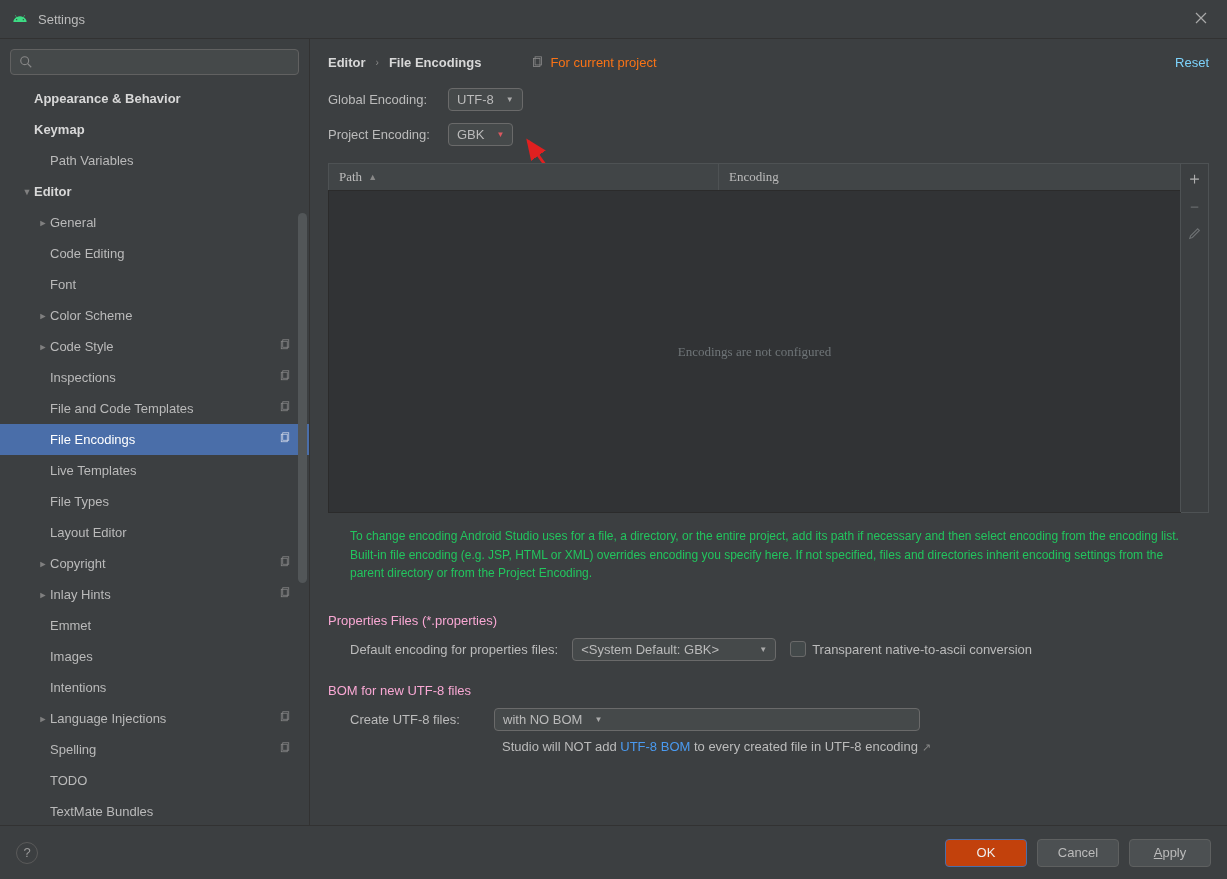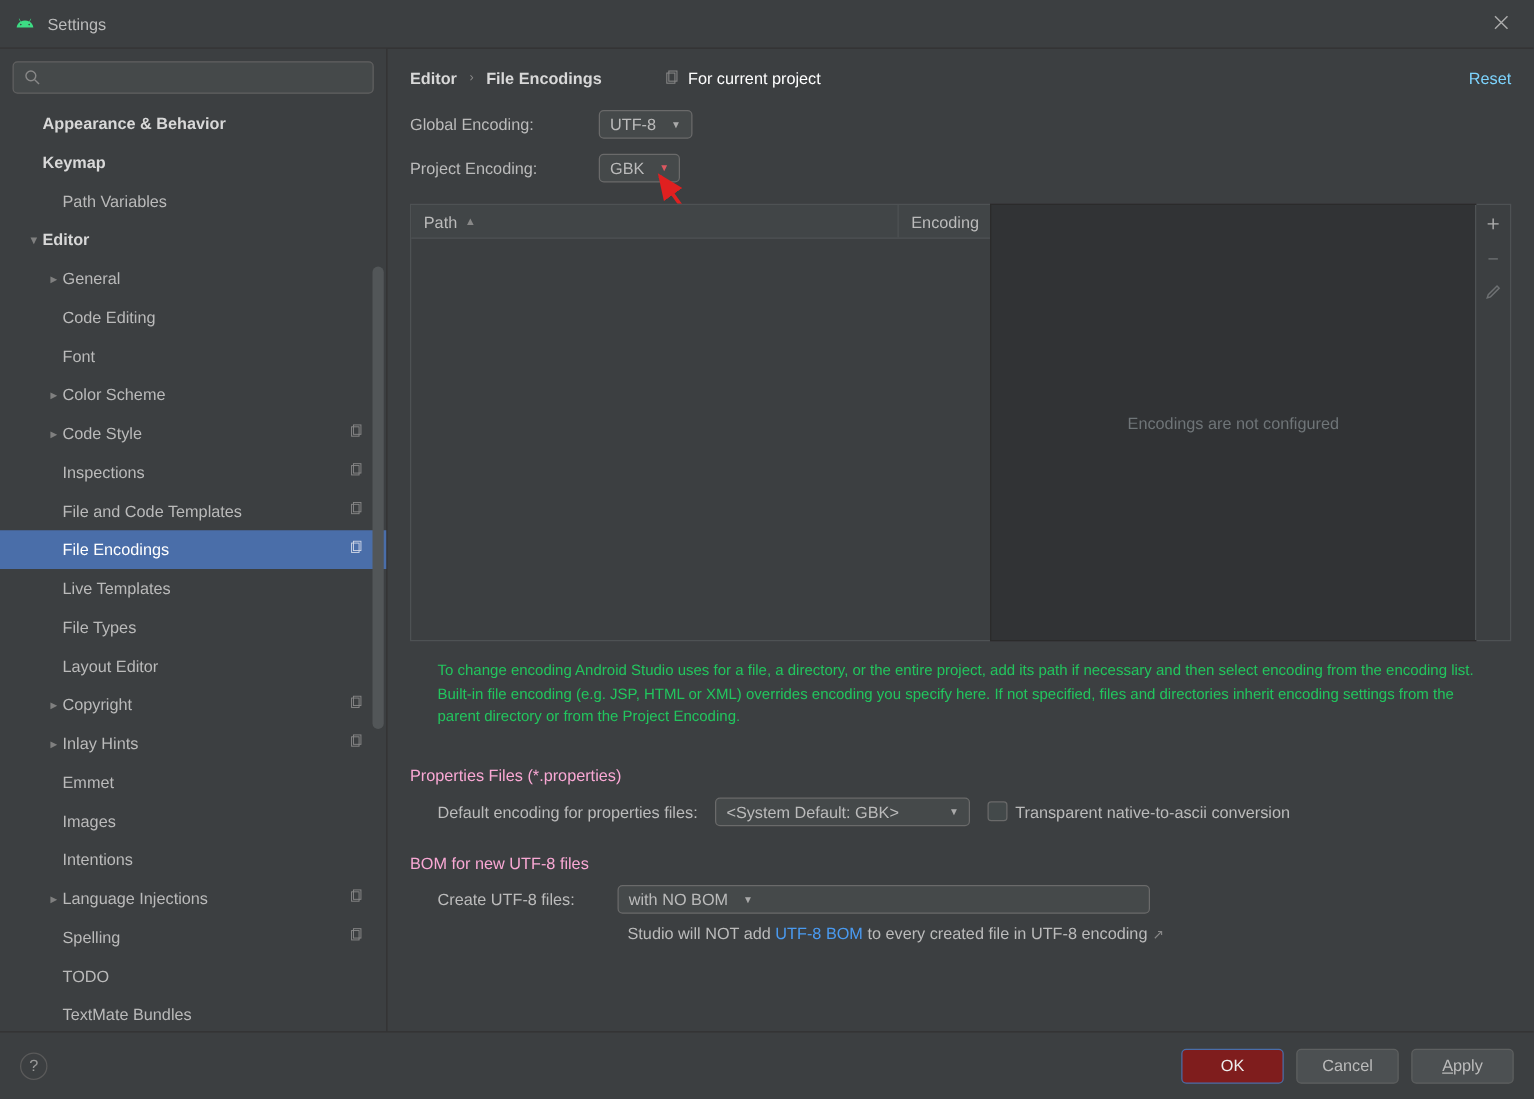--- a/index.html
+++ b/index.html
@@ -106,35 +106,35 @@
   display: flex;
   align-items: center;
   gap: 10px;
   color: #bbbbbb;
   margin-bottom: 18px;
 }
 .crumbs .c-link { font-weight: 600; color: #d8d8d8; }
 .crumbs .sep { color: #888; font-size: 10px; }
 .crumbs .scope {
   margin-left: 40px;
-  color: #ffffff;
+  color: #f97316;
   display: flex;
   align-items: center;
   gap: 6px;
 }
 .crumbs .reset {
   margin-left: auto;
   color: #7dd3fc;
   cursor: pointer;
 }
 .row {
   display: flex;
   align-items: center;
   margin-bottom: 12px;
-  gap: 31px;
+  gap: 0;
 }
 .row label { color: #bbbbbb; min-width: 120px; }
 .select {
   display: inline-flex;
   align-items: center;
   background: #45494a;
   border: 1px solid #6a6a6a;
   border-radius: 4px;
   padding: 3px 8px;
   cursor: pointer;
@@ -148,20 +148,22 @@
   border: 1px solid #4e5254;
   background: #3c3f41;
   height: 350px;
   margin-top: 5px;
   margin-bottom: 8px;
   position: relative;
 }
 .table-main {
   flex: 1;
   display: flex;
+  flex-direction: column;
+  font-family: Liberation Serif, serif;
 }
 .table-header {
   display: flex;
   height: 27px;
   background: #414547;
   border-bottom: 1px solid #4e5254;
 }
 .th {
   display: flex;
   align-items: center;
@@ -253,21 +255,21 @@
   height: 28px;
   border-radius: 4px;
   border: 1px solid #5e6060;
   background: #4c5052;
   color: #bbbbbb;
   display: flex; align-items: center; justify-content: center;
   cursor: pointer;
   padding: 0 14px;
 }
 .btn.primary {
-  background: #7f1d1d;
+  background: #c2410c;
   border-color: #4a6ea9;
   color: #eee;
 }
 .underline { text-decoration: underline; }
 .red-arrow {
   position: absolute;
   pointer-events: none;
 }
 </style>
 </head>

